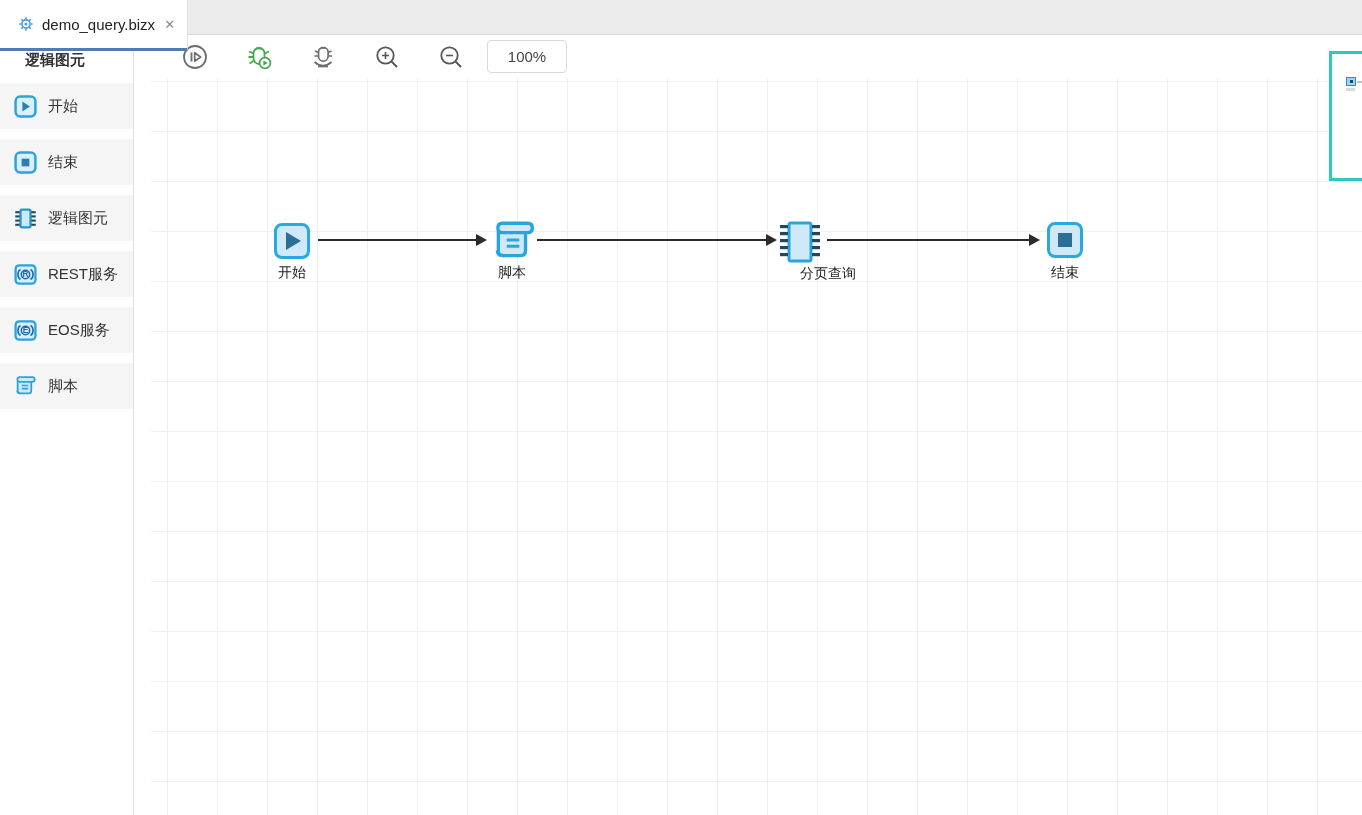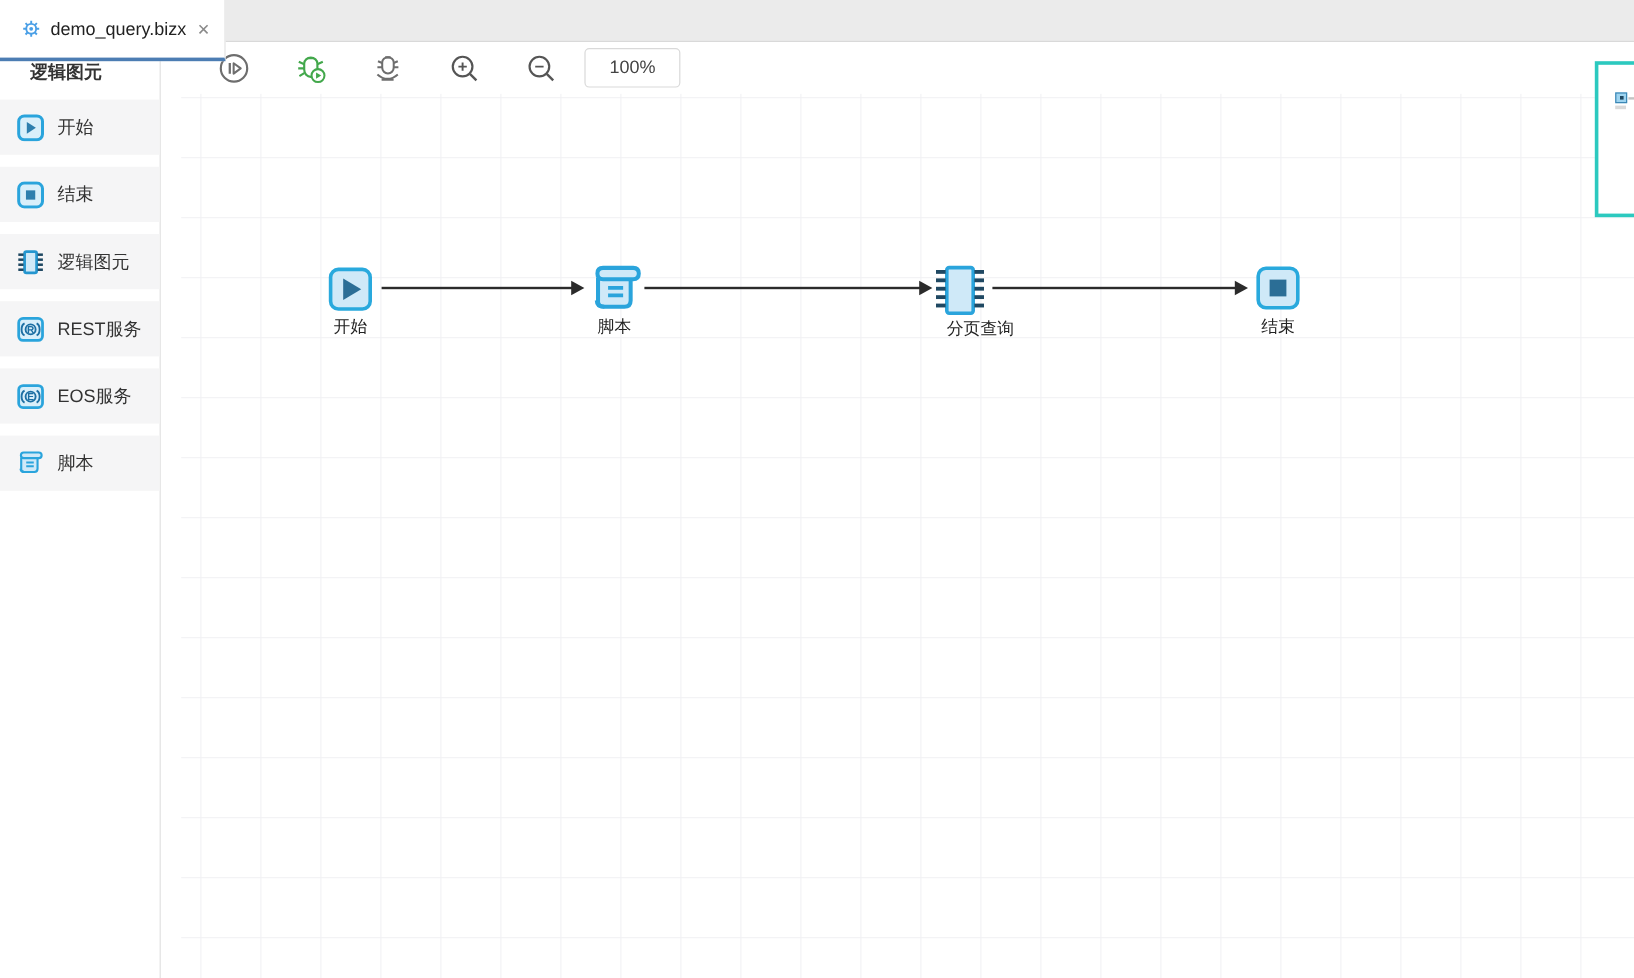--- a/index.html
+++ b/index.html
@@ -272,21 +272,21 @@
             <rect x="3" y="36" width="8" height="3.2"></rect>
             <rect x="35" y="8" width="8" height="3.2"></rect>
               <rect x="35" y="15" width="8" height="3.2"></rect>
             <rect x="35" y="22" width="8" height="3.2"></rect>
               <rect x="35" y="29" width="8" height="3.2"></rect>
             <rect x="35" y="36" width="8" height="3.2"></rect>
           </g>
         </svg>
       </span>
     </div>
-    <div class="node-label" style="left:604px; top:187px;text-align:right;">分页查询</div>
+    <div class="node-label" style="left:632px; top:187px;">分页查询</div>
 
     <div class="conn" style="left:676px; top:162px; width:213px;">
       <div class="conn-line"></div>
         <div class="conn-head"></div>
     </div>
 
     <div class="node" style="left:896px; top:144px;">
       <div class="node-box">
         <div class="stop-sq"></div>
       </div>

